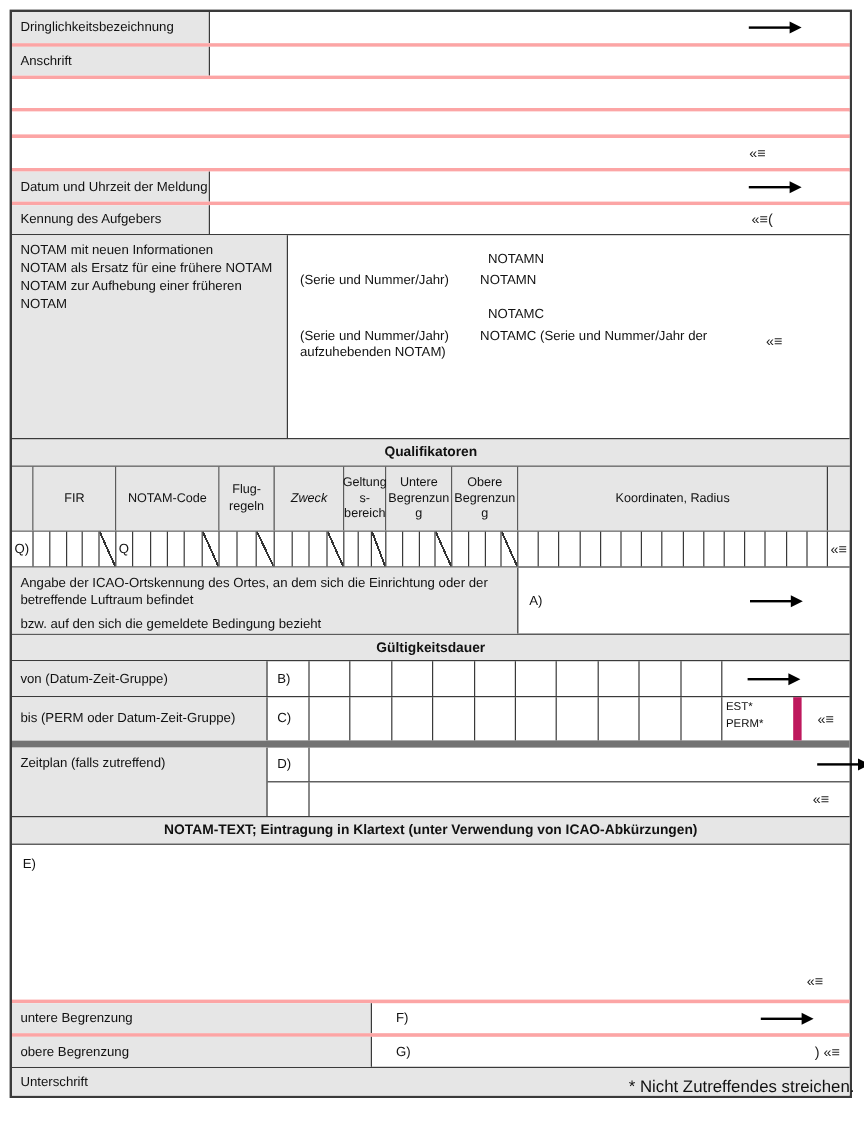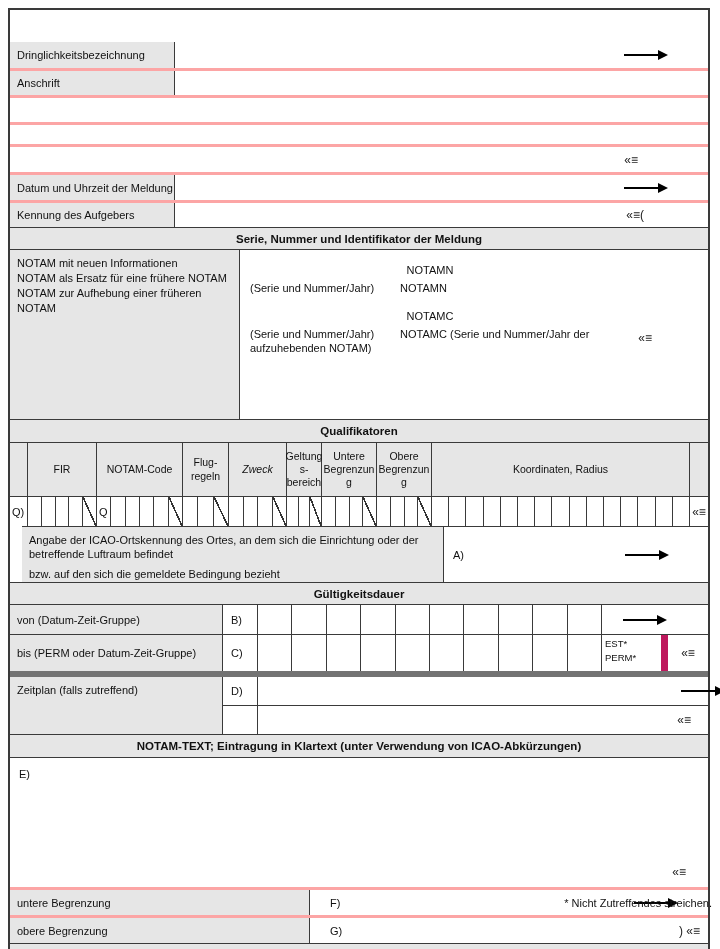--- a/index.html
+++ b/index.html
@@ -1,19 +1,19 @@
 <!DOCTYPE html>
 <html><head>
 <meta charset="utf-8">
 <style>
   html,body{margin:0;padding:0;background:#ffffff;}
   body{width:720px;height:949px;position:relative;font-family:"Liberation Sans",sans-serif;color:#111;}
   .form{position:absolute;left:8px;top:8px;width:702px;border:2px solid #3a3a3a;background:#fff;box-sizing:border-box;}
   .row{display:flex;align-items:center;box-sizing:border-box;border-top:3px solid #fca5a5;position:relative;}
-  .row.first{border-top:none;margin-top:32px;}
+  .row.first{border-top:none;}
   .label-cell{background:#e6e6e6;height:100%;display:flex;align-items:center;padding-left:7px;box-sizing:border-box;border-right:1px solid #3a3a3a;font-size:11px;}
   .field{flex:1;height:100%;display:flex;align-items:center;position:relative;background:#fff;}
   .hbar{background:#e6e6e6;text-align:center;font-weight:bold;font-size:11.5px;display:flex;align-items:center;justify-content:center;border-top:1px solid #3a3a3a;box-sizing:border-box;}
   
   .arrow{display:inline-block;position:relative;width:36px;height:2px;background:#000;}
   .arrow::after{content:"";position:absolute;right:-8px;top:-4px;border-left:10px solid #000;border-top:5px solid transparent;border-bottom:5px solid transparent;}
   .marker{font-size:12px;color:#222;letter-spacing:0px;white-space:nowrap;}
   
   .r1{height:26px;} .r2{height:27px;} .r3{height:27px;} .r4{height:22px;} .r5{height:28px;} .r6{height:28px;} .r7{height:27px;}
   .top-label{width:165px;}
@@ -32,21 +32,21 @@
   .qual-hdr{height:23px;}
   .qual-cols{display:flex;height:54px;border-top:1px solid #3a3a3a;box-sizing:border-box;}
   .qh-cell{box-sizing:border-box;border-right:1px solid #3a3a3a;background:#e6e6e6;display:flex;align-items:center;justify-content:center;text-align:center;font-size:10.5px;line-height:1.25;white-space:pre-line;height:100%;}
   .qh-cell.last{border-right:none;}
   .qual-qrow{display:flex;height:30px;border-top:1px solid #3a3a3a;box-sizing:border-box;}
   .q-group{display:flex;height:100%;box-sizing:border-box;}
   .q-label-cell{font-size:11px;display:flex;align-items:center;padding-left:2px;border-right:1px solid #3a3a3a;box-sizing:border-box;}
   .q-box{flex:1;border-right:1px solid #3a3a3a;height:100%;box-sizing:border-box;font-size:11px;display:flex;align-items:center;padding-left:2px;}
   .q-slash{background-image:linear-gradient(to right top,transparent calc(50% - 0.8px),#333 calc(50% - 0.8px),#333 calc(50% + 0.8px),transparent calc(50% + 0.8px));}
   .q-end{display:flex;align-items:center;justify-content:center;}
-  .icao-row{display:flex;height:56px;border-top:1px solid #3a3a3a;box-sizing:border-box;margin-left:12px;}
+  .icao-row{display:flex;height:56px;border-top:1px solid #3a3a3a;box-sizing:border-box;}
   .icao-left{width:422px;background:#e6e6e6;border-right:1px solid #3a3a3a;box-sizing:border-box;padding:6px 10px 0 7px;font-size:11px;line-height:1.3;}
   .icao-left p{margin:0;}
   .icao-left p + p{margin-top:5px;}
   .icao-right{flex:1;display:flex;align-items:center;justify-content:space-between;padding-left:9px;padding-right:47px;font-size:11px;}
   
   .gue-hdr{height:22px;}
   .vrow{display:flex;border-top:1px solid #3a3a3a;box-sizing:border-box;}
   .v-label{width:213px;}
   .v-letter{width:35px;border-right:1px solid #3a3a3a;box-sizing:border-box;height:100%;display:flex;align-items:center;padding-left:8px;font-size:11px;}
   .vbox-strip{width:344px;display:flex;height:100%;box-sizing:border-box;}
@@ -68,21 +68,21 @@
   .e-area{height:130px;border-top:1px solid #3a3a3a;box-sizing:border-box;position:relative;font-size:11px;}
   .e-label{position:absolute;left:9px;top:10px;}
   .e-marker{position:absolute;right:22px;bottom:8px;}
   
   .fg-label{width:300px;}
   .rf{height:28px;} .rg{height:28px;}
   .fg-field{flex:1;height:100%;display:flex;align-items:center;justify-content:space-between;padding-left:20px;box-sizing:border-box;font-size:11px;}
   .f-pad{padding-right:38px;}
   .g-pad{padding-right:8px;}
   .sig-row{height:24px;background:#e6e6e6;display:flex;align-items:center;padding-left:7px;font-size:11px;border-top:1px solid #3a3a3a;box-sizing:border-box;}
-  .footnote{position:absolute;right:8px;top:897px;font-size:11px;}
+  .footnote{position:absolute;right:8px;top:897px;font-size:14px;}
 </style>
 </head>
 <body>
 
 <div class="form">
 
   <div class="row r1 first">
     <div class="label-cell top-label">Dringlichkeitsbezeichnung</div>
     <div class="field">
       <span class="arrow" style="position:absolute;right:48px;"></span>
@@ -109,21 +109,20 @@
       <span class="arrow" style="position:absolute;right:48px;"></span>
     </div>
   </div>
   <div class="row r7">
     <div class="label-cell top-label">Kennung des Aufgebers</div>
     <div class="field">
       <span class="marker" style="position:absolute;right:64px;">«≡(</span>
     </div>
   </div>
 
-  <div class="hbar serie-hdr">Serie, Nummer und Identifikator der Meldung</div>
   <div class="serie-body">
     <div class="serie-left">
       <p class="sl1">NOTAM mit neuen Informationen</p>
       <p class="sl2">NOTAM als Ersatz für eine frühere NOTAM</p>
       <p class="sl3">NOTAM zur Aufhebung einer früheren NOTAM</p>
     </div>
     <div class="serie-right">
       <div class="serie-block">
         <div class="serie-code">NOTAMN</div>
         <div><span>(Serie und Nummer/Jahr)</span><span class="serie-gap"></span><span>NOTAMN</span></div>

